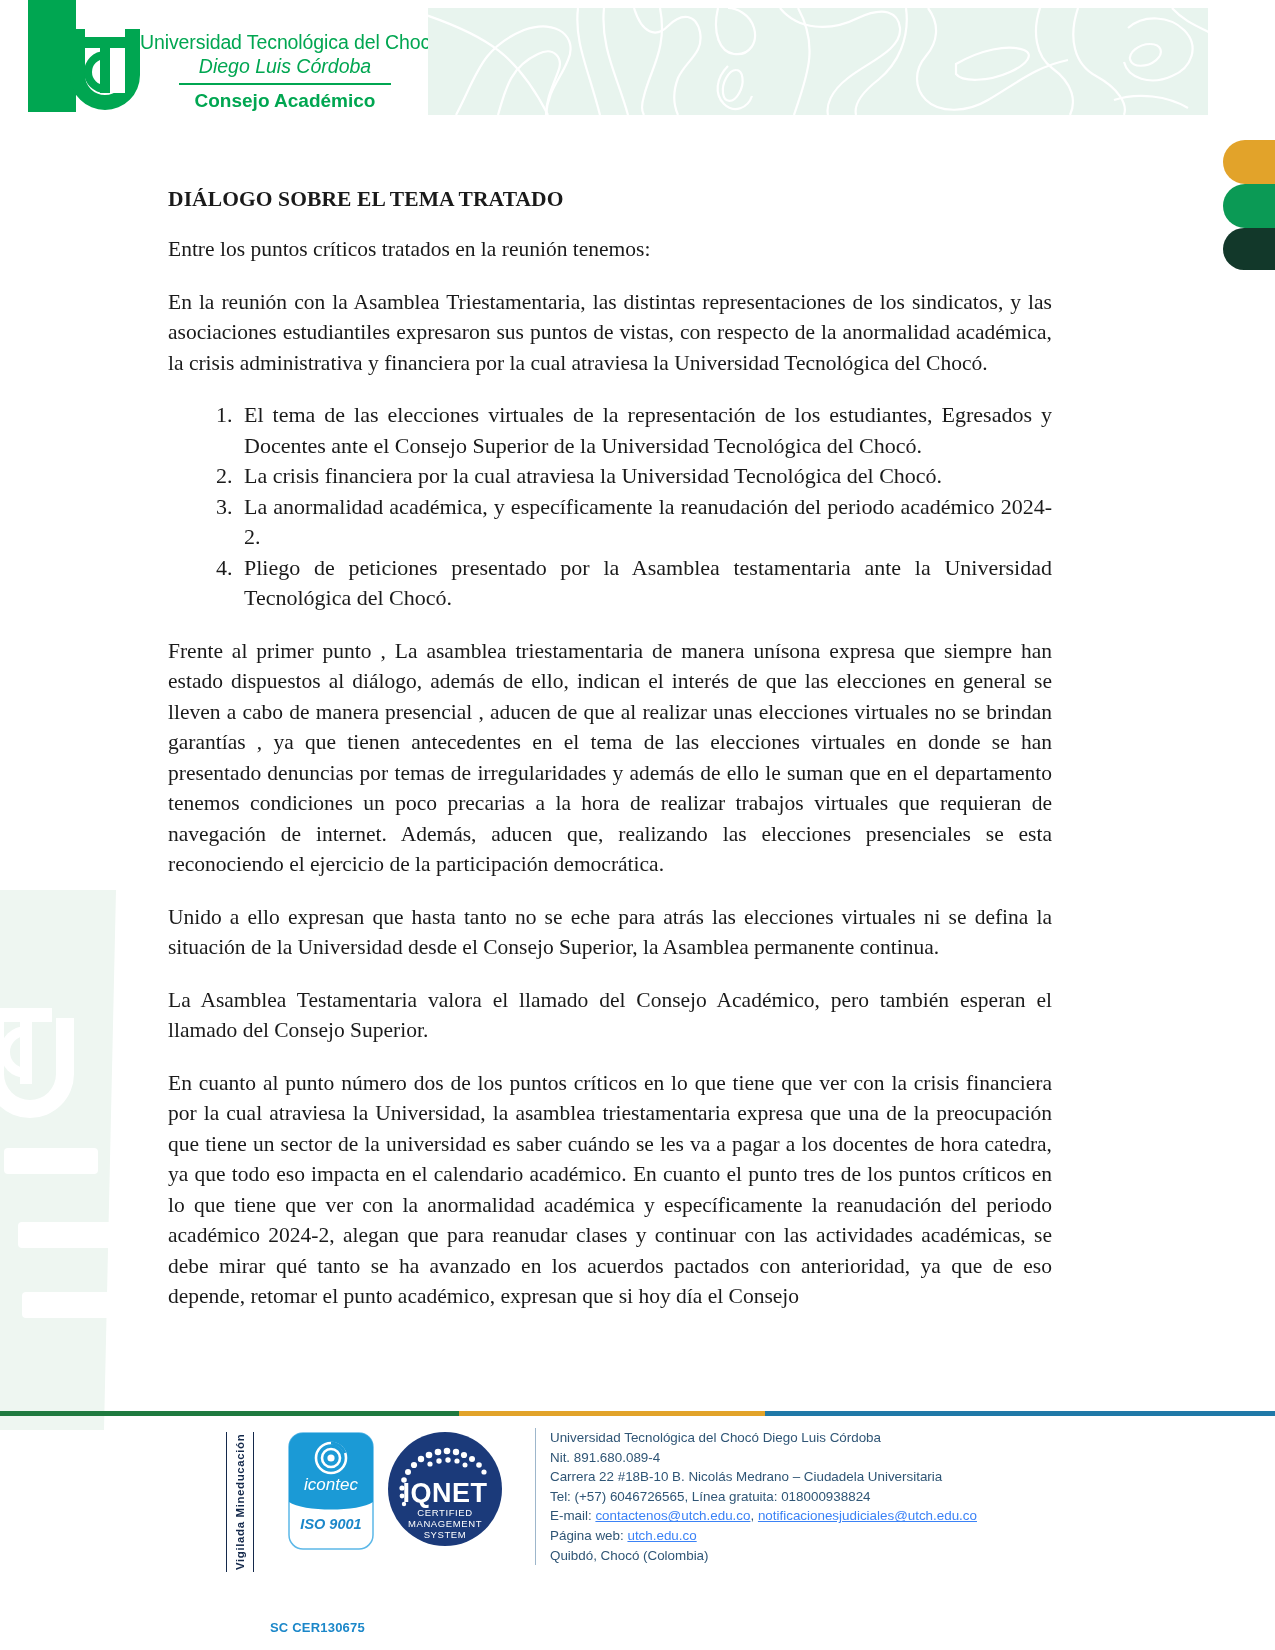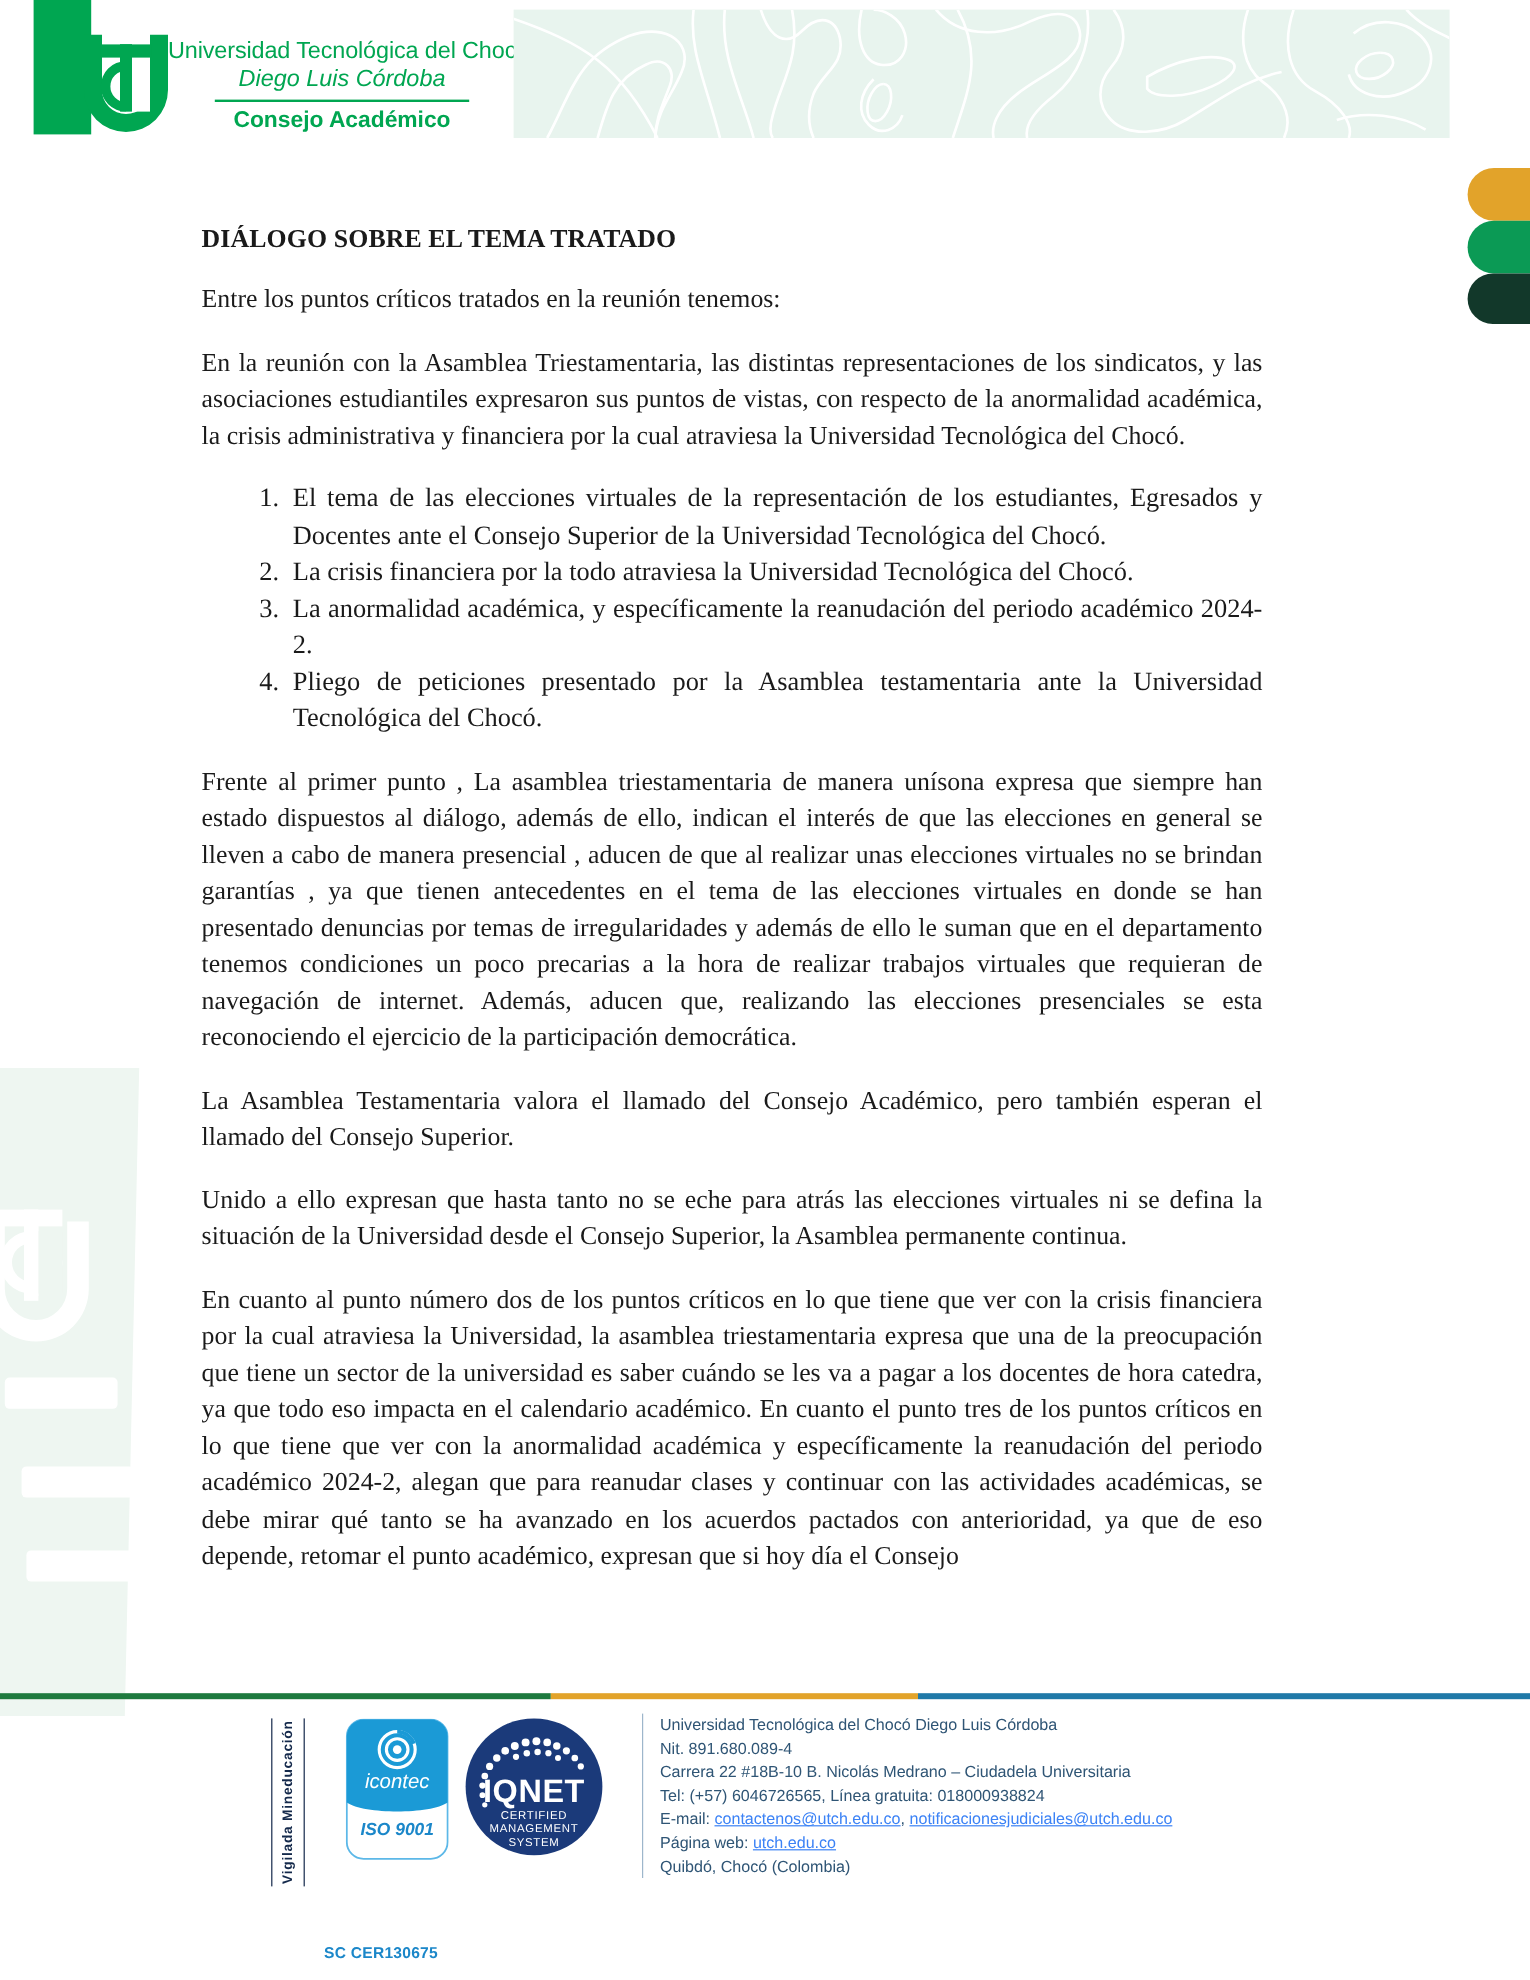--- a/index.html
+++ b/index.html
@@ -305,28 +305,28 @@
 
   <div class="content">
     <h1 class="doc-title">DIÁLOGO SOBRE EL TEMA TRATADO</h1>
 
     <p class="para">Entre los puntos críticos tratados en la reunión tenemos:</p>
 
     <p class="para">En la reunión con la Asamblea Triestamentaria, las distintas representaciones de los sindicatos, y las asociaciones estudiantiles expresaron sus puntos de vistas, con respecto de la anormalidad académica, la crisis administrativa y financiera por la cual atraviesa la Universidad Tecnológica del Chocó.</p>
 
     <ol class="points">
       <li>El tema de las elecciones virtuales de la representación de los estudiantes, Egresados y Docentes ante el Consejo Superior de la Universidad Tecnológica del Chocó.</li>
-      <li>La crisis financiera por la todo atraviesa la Universidad Tecnológica del Chocó.</li>
+      <li>La crisis financiera por la cual atraviesa la Universidad Tecnológica del Chocó.</li>
       <li>La anormalidad académica, y específicamente la reanudación del periodo académico 2024-2.</li>
       <li>Pliego de peticiones presentado por la Asamblea testamentaria ante la Universidad Tecnológica del Chocó.</li>
     </ol>
 
     <p class="para">Frente al primer punto , La asamblea triestamentaria de manera unísona expresa que siempre han estado dispuestos al diálogo, además de ello, indican  el interés de que las elecciones en general  se lleven a cabo de manera presencial ,  aducen de que al realizar unas elecciones virtuales no se brindan garantías , ya que tienen antecedentes en el tema de las elecciones virtuales en donde se han presentado denuncias por temas de irregularidades y además de ello le suman que en el departamento tenemos condiciones un poco precarias a la hora de realizar trabajos virtuales que requieran de navegación de internet. Además, aducen que, realizando las elecciones presenciales se esta reconociendo   el ejercicio de la participación democrática.</p>
+    <p class="para">Unido a ello expresan que hasta tanto no se eche para atrás las elecciones virtuales ni se defina la situación de la Universidad desde el Consejo Superior, la Asamblea permanente continua.</p>
     <p class="para">La Asamblea Testamentaria valora el llamado del Consejo Académico, pero también esperan el llamado del Consejo Superior.</p>
-    <p class="para">Unido a ello expresan que hasta tanto no se eche para atrás las elecciones virtuales ni se defina la situación de la Universidad desde el Consejo Superior, la Asamblea permanente continua.</p>
     <p class="para">En cuanto al punto número dos de los puntos críticos en lo que tiene que ver con la crisis financiera por la cual atraviesa la Universidad,  la asamblea triestamentaria expresa que una de la preocupación que tiene un sector de la universidad es saber cuándo se les va a pagar a los docentes de hora catedra, ya que todo eso impacta en el calendario académico.  En cuanto el punto tres de los puntos críticos en lo que tiene que ver con la anormalidad académica y específicamente la reanudación del periodo académico 2024-2, alegan que para reanudar clases y continuar con las actividades académicas, se debe mirar qué tanto se ha avanzado en los acuerdos pactados con anterioridad, ya que de eso depende, retomar el punto académico, expresan que si hoy día el Consejo</p>
   </div>
 
   <div class="footer-rule">
     <div class="fr-green"></div>
     <div class="fr-gold"></div>
     <div class="fr-blue"></div>
   </div>
 
   <div class="footer"></div>

